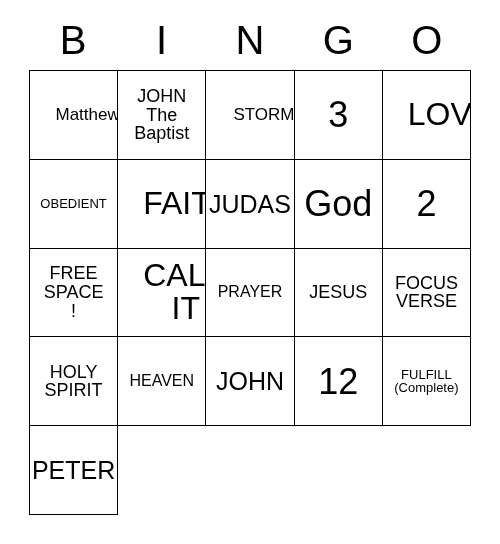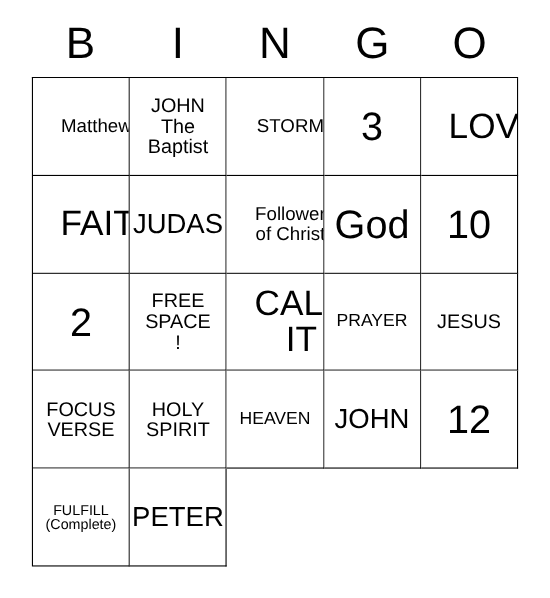--- a/index.html
+++ b/index.html
@@ -111,34 +111,30 @@
       <div class="cell">
         <span class="cell-text fs-md">STORM</span>
       </div>
       <div class="cell">
         <span class="cell-text fs-huge">3</span>
       </div>
       <div class="cell">
         <span class="cell-text fs-xxl">LOVE</span>
       </div>
       <div class="cell">
+        <span class="cell-text fs-xs">OBEDIENT</span>
+      </div>
+      <div class="cell">
         <span class="cell-text fs-xxl">FAITH</span>
       </div>
       <div class="cell">
         <span class="cell-text fs-xl">JUDAS</span>
       </div>
       <div class="cell">
-        <span class="cell-text fs-md">Follower
-of Christ</span>
-      </div>
-      <div class="cell">
         <span class="cell-text fs-huge">God</span>
-      </div>
-      <div class="cell">
-        <span class="cell-text fs-huge">10</span>
       </div>
       <div class="cell">
         <span class="cell-text fs-huge">2</span>
       </div>
       <div class="cell">
         <span class="cell-text fs-lg">FREE
 SPACE
 !</span>
       </div>
       <div class="cell">

